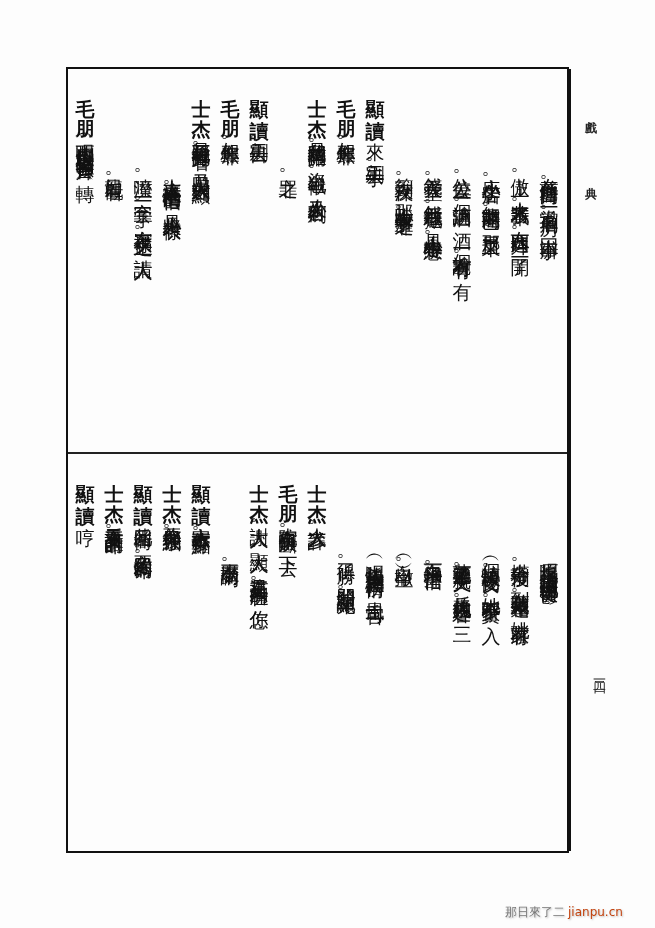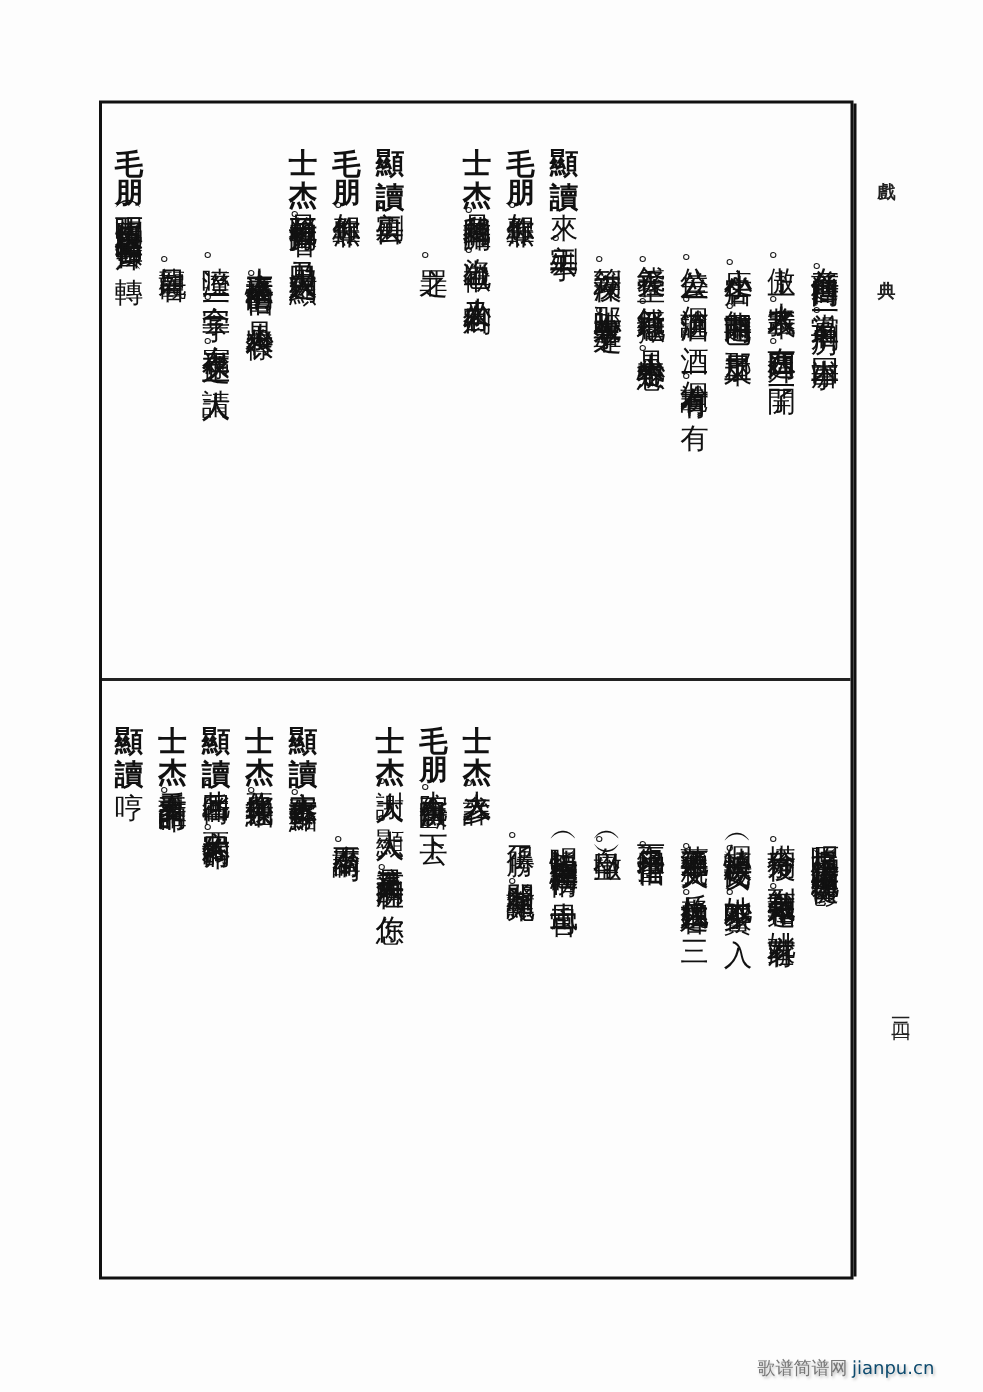--- a/index.html
+++ b/index.html
@@ -22,21 +22,21 @@
   .col .spacer { display: inline-block; height: 80px; }
   .side-label { position: absolute; left: 585px; font-size: 12px; font-weight: bold;
                 color: #222; }
   .side-label.t1 { top: 120px; }
   .side-label.t2 { top: 186px; }
   .page-num { position: absolute; left: 590px; top: 672px; writing-mode: vertical-rl;
               text-orientation: upright; font-size: 13px; letter-spacing: 0px; color: #222; }
   .watermark { position: absolute; left: 505px; top: 904px; font-size: 12px;
                font-family: "DejaVu Sans", sans-serif; color: #777;
                text-shadow: 1px 1px 2px #bbb; }
-  .watermark .domain { color: #0c4a6e; margin-left: 3px; }
+  .watermark .domain { color: #c2410c; margin-left: 3px; }
 </style>
 </head>
 <body>
 
 <div class="side-label t1">戲</div>
 <div class="side-label t2">典</div>
 <div class="page-num">二一四</div>
 
 <div class="frame">
   <div class="panel top">
@@ -78,14 +78,14 @@
         <div class="col"><span class="speaker">顯讀</span><span>宋士杰你要打點了。</span></div>
         <div class="col"><span class="speaker">士杰</span><span>你要與我仔細了。</span></div>
         <div class="col"><span class="speaker">顯讀</span><span>此番回衙。定要你的狗命。</span></div>
         <div class="col"><span class="speaker">士杰</span><span>看看誰要誰的命。</span></div>
         <div class="col"><span class="speaker">顯讀</span><span>哼。</span></div>
       </div>
   </div>
 </div>
 
 <div class="watermark">
-  <span>歌谱简谱网</span><span class="domain">jianpu.cn</span>
+  <span>那日來了二</span><span class="domain">jianpu.cn</span>
 </div>
 
 </body></html>

